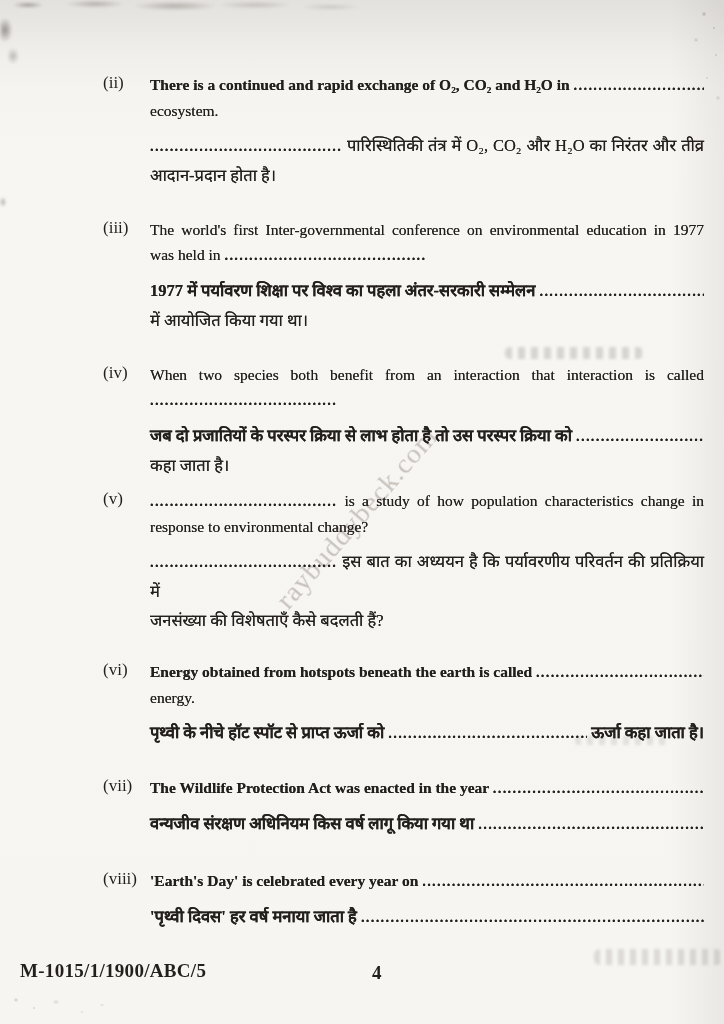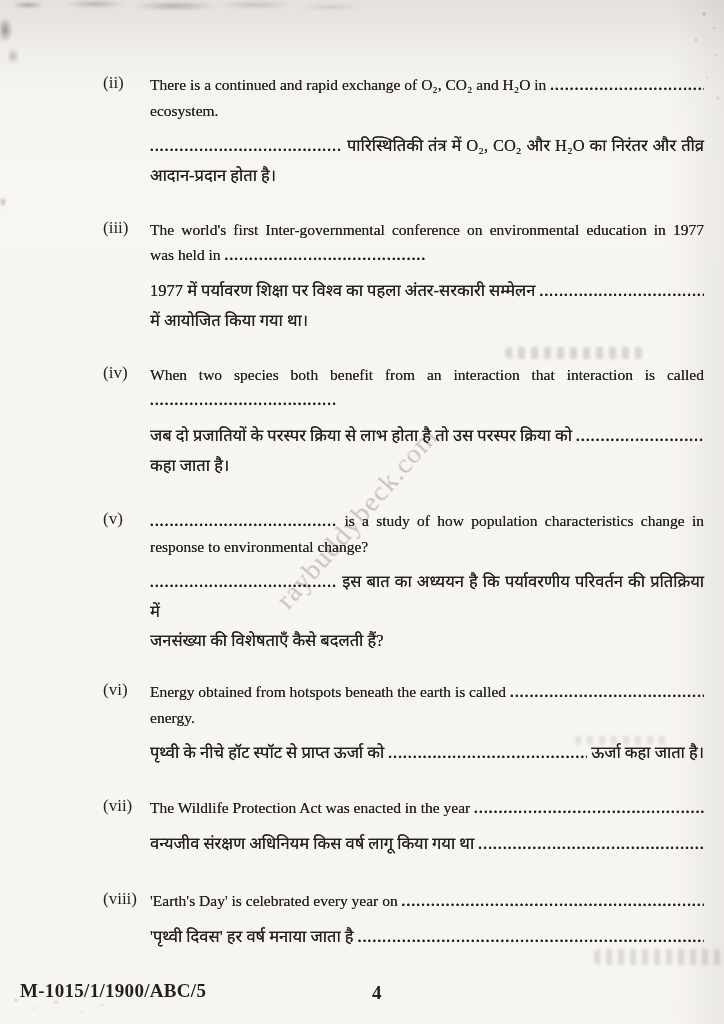--- a/index.html
+++ b/index.html
@@ -56,34 +56,34 @@
     font-family:"Liberation Serif","DejaVu Serif",serif;
     font-size:28px; letter-spacing:1px; text-align:center;
     color:rgba(148,138,130,.48); filter:blur(.4px);
     pointer-events:none; white-space:nowrap;
   }
 
   .content { position:absolute; top:72px; left:0; width:724px; }
   .question { position:relative; padding-left:150px; padding-right:20px; }
   #questions > .question:nth-child(1) { margin-bottom:27px; }
   #questions > .question:nth-child(2) { margin-bottom:27px; }
-  #questions > .question:nth-child(3) { margin-bottom:28px; }
+  #questions > .question:nth-child(3) { margin-bottom:8px; }
   #questions > .question:nth-child(4) { margin-bottom:24px; }
   #questions > .question:nth-child(5) { margin-bottom:27px; }
   #questions > .question:nth-child(6) { margin-bottom:29px; }
   #questions > .question:nth-child(7) { margin-bottom:0; }
 
   .qnum { position:absolute; left:103px; top:1px; font-size:17px; font-weight:400; }
   .line { font-size:15.5px; line-height:25px; text-shadow:0 0 .4px rgba(20,18,16,.8); }
   .line.hi { font-size:16.5px; line-height:29px; font-family:"Liberation Serif","DejaVu Sans",serif; }
   .line.gap { margin-top:8px; }
   .line.mode-left { text-align:left; }
   .line.mode-justify { text-align:justify; text-align-last:justify; }
   .line.mode-flex { display:flex; align-items:baseline; }
-  .line.mode-flex .seg { white-space:pre; }
+  .line.mode-flex .seg { white-space:pre;font-weight:bold; }
   .dots, .dotfill { font-weight:700; letter-spacing:1.3px; font-size:14.5px; font-family:"Liberation Serif","DejaVu Serif",serif; }
   .dotfill { flex:1 1 auto; overflow:hidden; white-space:nowrap; min-width:20px; }
 
   .footer { position:relative; margin-top:28px; height:24px; font-size:19px; font-weight:700; }
   .footer .code { position:absolute; left:20px; top:0; letter-spacing:.3px; }
   .footer .pagenum { position:absolute; left:372px; top:2px; }
 </style>
 </head>
 <body>
 

